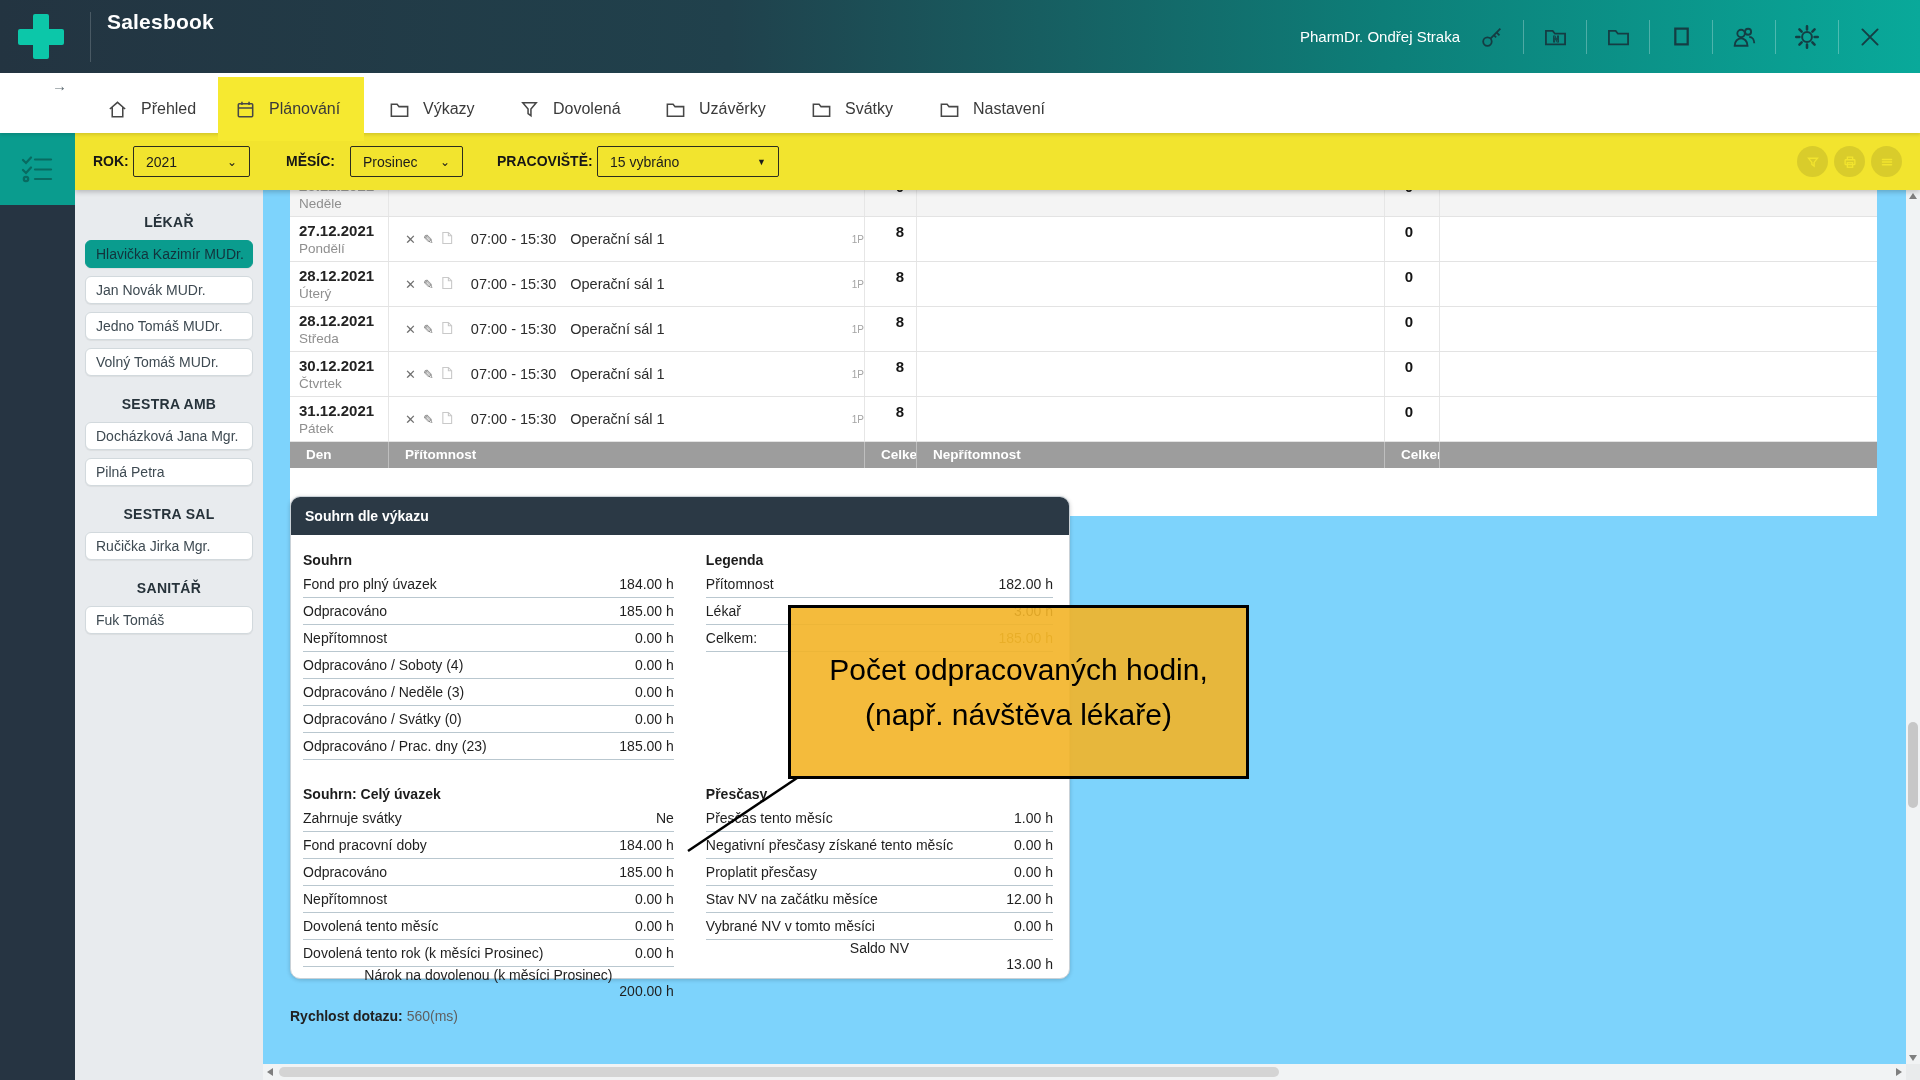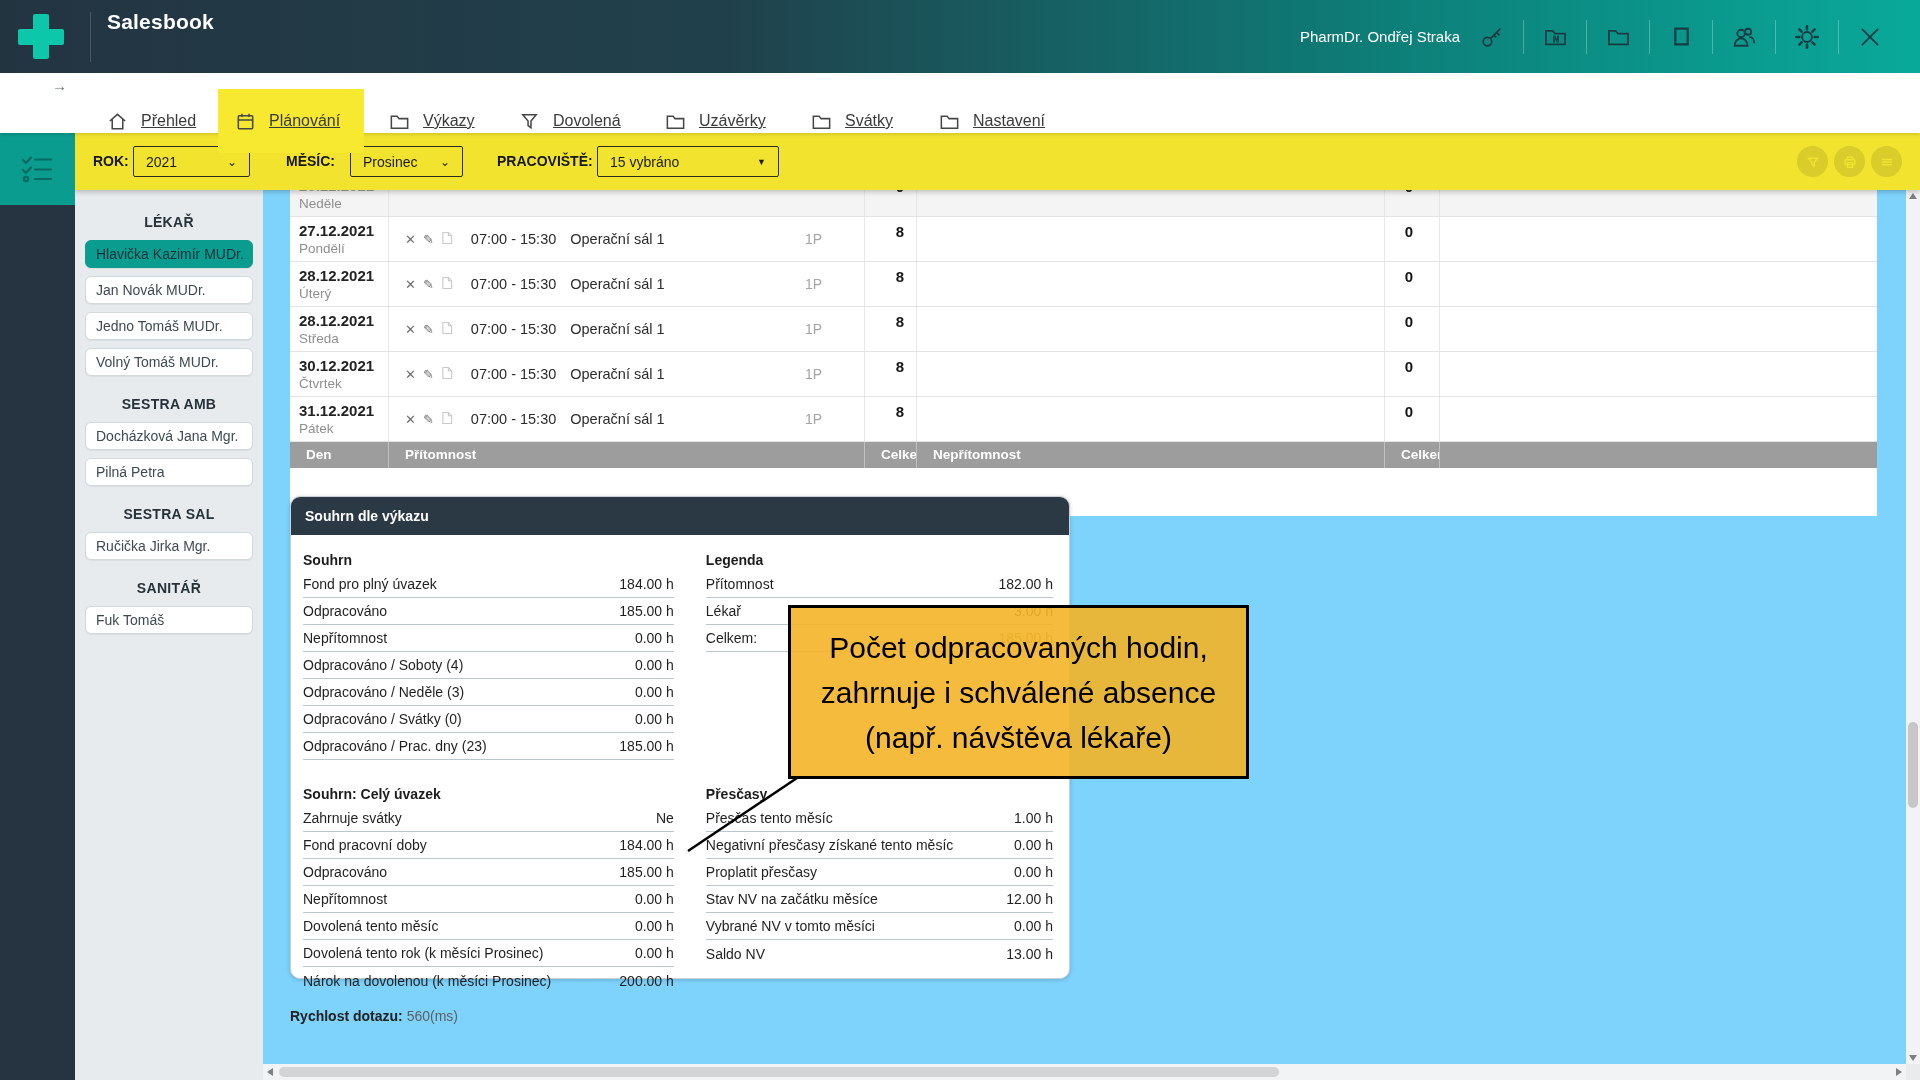--- a/index.html
+++ b/index.html
@@ -17,22 +17,22 @@
   .user-name { right:460px; top:28px; color:#fff; font-size:15px; }
   .hicons { left:1470px; top:0; height:73px; display:flex; align-items:center; }
   .hic { width:44px; height:36px; display:flex; align-items:center; justify-content:center; cursor:pointer; }
   .hdiv { width:1px; height:34px; background:rgba(255,255,255,0.28); margin:0 9px; }
   .hic svg { stroke:#16343c; opacity:.9; }
 
   
   .navbar { left:0; top:73px; width:1920px; height:60px; background:#fff;
     box-shadow:0 2px 3px rgba(0,0,0,0.12); z-index:25; }
   .nav-arrow { left:52px; top:4px; font-size:15px; color:#5f6b72; }
-  .tab { position:absolute; top:16px; height:64px; display:flex; align-items:center; gap:12px;
-    padding:0 16px; font-size:16px; color:#3a3a3a; cursor:pointer; white-space:nowrap;text-decoration:underline; }
+  .tab { position:absolute; top:4px; height:64px; display:flex; align-items:center; gap:12px;
+    padding:0 16px; font-size:16px; color:#3a3a3a; cursor:pointer; white-space:nowrap; }
   .tab.active { background:#f6e930; }
   .tab svg { stroke:#474747; flex:0 0 auto; }
 
   
   .filterbar { left:75px; top:133px; width:1845px; height:57px; background:#f2e42e;
     box-shadow:0 2px 5px rgba(0,0,0,0.22); z-index:20; }
   .flabel { position:absolute; top:20px; font-size:14px; font-weight:bold; color:#161616; }
   .fselect { position:absolute; top:13px; height:31px; border:1px solid #2c2c1e; border-radius:2px;
     display:flex; align-items:center; padding:0 12px; font-size:14px; color:#1c1c1c; cursor:pointer; }
   .fselect .chev { margin-left:auto; font-size:12px; color:#1c1c1c; padding-left:14px; }
@@ -66,40 +66,40 @@
   .c-oth  { width:437px; border-right:none; }
   .date { font-size:15px; font-weight:bold; color:#232323; }
   .dayname { font-size:13.5px; color:#8f8f8f; margin-top:2px; }
   .weekend .date { color:#9e9e9e; text-decoration:line-through; }
   .weekend .dayname { color:#8f8f8f; }
   .ric { font-size:13px; color:#6f6f6f; margin-right:7px; cursor:pointer; line-height:1; }
   .ric.doc { margin-right:0; }
   .time { font-size:14.5px; color:#2b2b2b; margin-left:18px; }
   .place { font-size:14.5px; color:#2b2b2b; margin-left:14px; }
   .sp { flex:1; }
-  .tag { font-size:14px; color:#a3a3a3; margin-right:42px; }
+  .tag { font-size:10px; color:#a3a3a3; }
   .tfoot { display:flex; height:26px; background:#9d9d9d; color:#fff; font-size:13.5px; font-weight:bold; }
   .tfoot > div { line-height:26px; border-right:1px solid rgba(255,255,255,0.35); padding-left:16px;
     overflow:hidden; white-space:nowrap; }
   .f-day{width:99px;} .f-pres{width:476px;} .f-t1{width:52px; padding-left:5px;}
   .f-abs{width:468px;} .f-t2{width:55px; padding-left:5px;} .f-oth{width:437px; border-right:none;}
 
   
   .panel { left:290px; top:496px; width:780px; height:483px; background:#fff;
     border:1px solid #c9d1d7; border-radius:10px; box-shadow:0 1px 4px rgba(0,0,0,0.18); z-index:10; }
   .panel-head { height:38px; background:#2b3945; border-radius:9px 9px 0 0; color:#fff;
     font-size:14px; font-weight:bold; line-height:38px; padding-left:14px; }
   .panel-body { display:flex; padding:4px 16px 0 12px; }
   .pcol-l { width:376px; margin-right:32px; }
   .pcol-r { width:352px; }
   .sec1 { height:224px; }
   .sec-title { height:22px; line-height:22px; margin-top:10px; font-size:14px; font-weight:bold; color:#1c1c1c; }
   .srow { height:27px; display:flex; align-items:center; border-bottom:1px solid #b9c7cf;
     font-size:14px; color:#1f1f1f; }
-  .srow.nob { border-bottom:none; }
+  .srow.nob { border-bottom:none;flex-direction:column; }
   .slabel { white-space:nowrap; }
   .svalue { margin-left:auto; white-space:nowrap; }
   .svalue.faded { color:#8a7f33; }
 
   
   .callout { left:0; top:0; width:1920px; height:1080px; pointer-events:none; z-index:39; }
   .tooltip { left:788px; top:605px; width:461px; height:174px;
     background:rgba(243,180,39,0.90); border:3px solid #000; z-index:40;
     display:flex; flex-direction:column; justify-content:center; text-align:center;
     font-size:30px; color:#000; line-height:45px; }
@@ -558,21 +558,20 @@
       </div>
     </div>
   </div>
 
   <svg class="abs callout">
     <line x1="797" y1="778" x2="688" y2="851" stroke="#000" stroke-width="2.5"></line>
   </svg>
 
   <div class="abs tooltip">
     <div>Počet odpracovaných hodin,</div>
-    <div>zahrnuje i schválené absence</div>
     <div>(např. návštěva lékaře)</div>
   </div>
 
   <div class="abs status">
     <b>Rychlost dotazu:</b>
     <span>560(ms)</span>
   </div>
 
   <div class="abs vsb">
     <div class="up"></div>

